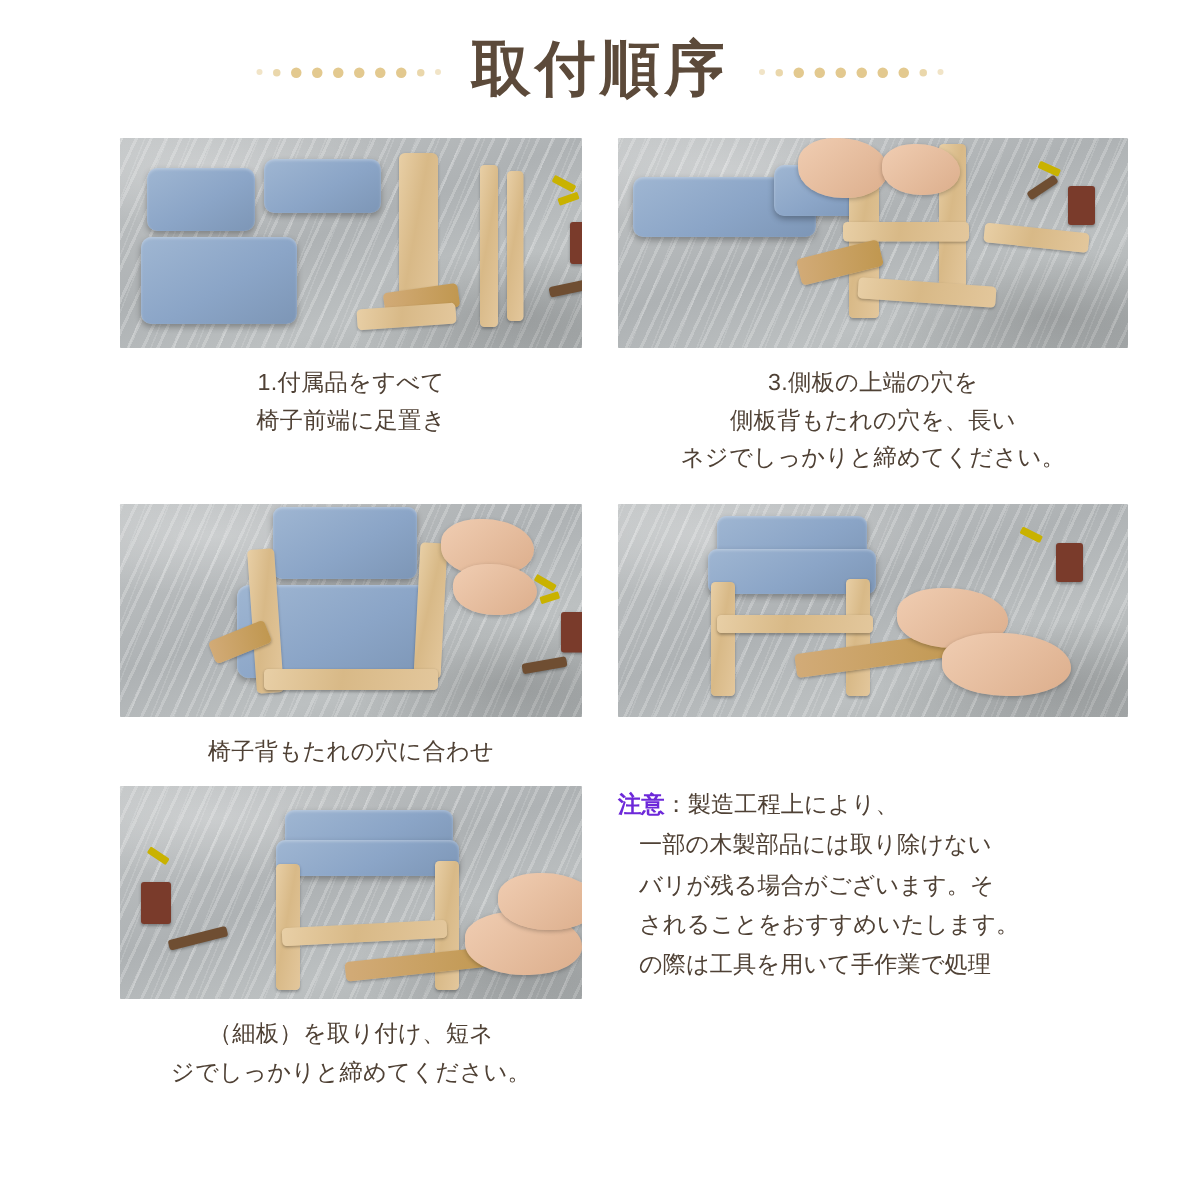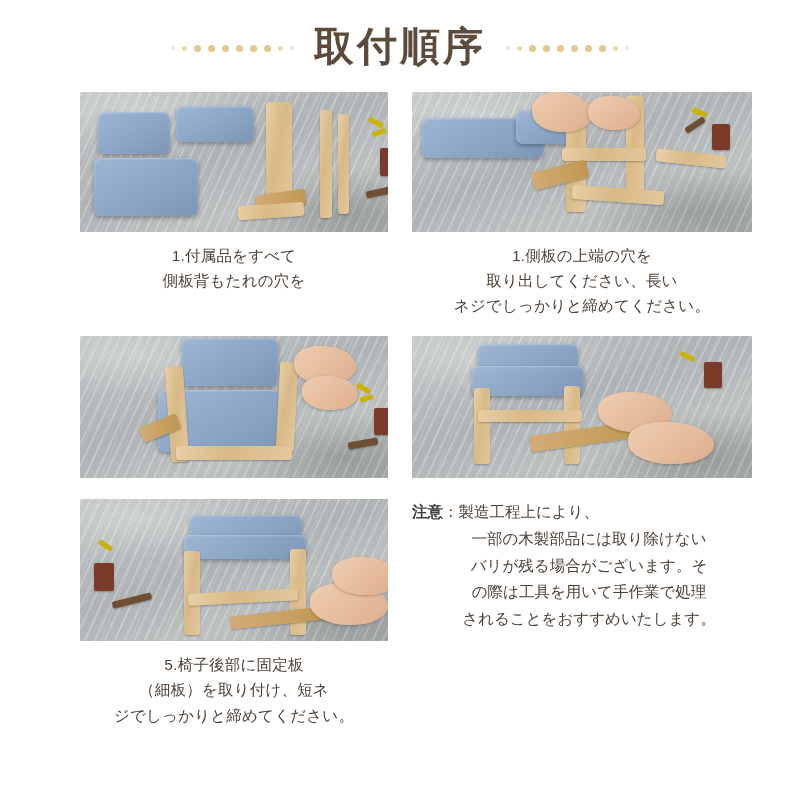--- a/index.html
+++ b/index.html
@@ -143,25 +143,25 @@
 
   
   .notice {
     width: 340px;
     margin-right: 20px;
     font-size: 15.5px;
     line-height: 1.72;
     color: #4f4135;
   }
   .notice .lead {
-    color: #404040;
+    color: #6d28d9;
     font-weight: 700;
   }
   .notice .ln { display: block; }
-  .notice .ind { padding-left: 14px; text-align: center; }
+  .notice .ind { padding-left: 14px; }
 
   .spacer-sm { height: 18px; }
   .spacer-xs { height: 10px; }
 </style>
 </head>
 <body>
 
 <div class="page">
 
   <div class="header">
@@ -211,21 +211,21 @@
           <div class="wood" style="left:240px; top:18px; width:12px; height:108px;"></div>
           <div class="wood" style="left:258px; top:22px; width:11px; height:100px;"></div>
 
           <div class="screws" style="left:288px; top:28px; width:16px; height:5px; transform:rotate(28deg);"></div>
           <div class="screws" style="left:292px; top:38px; width:14px; height:5px; transform:rotate(-20deg);"></div>
           <div class="bag" style="left:300px; top:56px; width:20px; height:28px;"></div>
           <div class="tool" style="left:286px; top:96px; width:34px; height:7px; transform:rotate(-12deg);"></div>
         </div>
         <div class="caption">
           <span class="ln">1.付属品をすべて</span>
-          <span class="ln">側板背もたれの穴を</span>
+          <span class="ln">椅子前端に足置き</span>
         </div>
       </div>
 
       <div class="cell right">
         <div class="photo">
           <div class="backdrop"></div>
           <div class="cushion" style="left:10px; top:26px; width:122px; height:40px;"></div>
           <div class="cushion" style="left:104px; top:18px; width:66px; height:34px;"></div>
 
           <div class="wood" style="left:154px; top:8px; width:20px; height:112px;"></div>
@@ -236,22 +236,22 @@
           <div class="wood" style="left:244px; top:60px; width:70px; height:13px; transform:rotate(6deg);"></div>
 
           <div class="hand" style="left:120px; top:0px; width:60px; height:40px;"></div>
           <div class="hand" style="left:176px; top:4px; width:52px; height:34px;"></div>
 
           <div class="screws" style="left:280px; top:18px; width:15px; height:5px; transform:rotate(24deg);"></div>
           <div class="bag" style="left:300px; top:32px; width:18px; height:26px;"></div>
           <div class="tool" style="left:272px; top:30px; width:22px; height:6px; transform:rotate(-34deg);"></div>
         </div>
         <div class="caption">
-          <span class="ln">1.側板の上端の穴を</span>
-          <span class="ln">取り出してください、長い</span>
+          <span class="ln">3.側板の上端の穴を</span>
+          <span class="ln">側板背もたれの穴を、長い</span>
           <span class="ln">ネジでしっかりと締めてください。</span>
         </div>
       </div>
     </div>
 
     <div class="spacer-sm"></div>
 
     <div class="row">
 
       <div class="cell left">
@@ -269,20 +269,21 @@
 
           <div class="hand" style="left:214px; top:10px; width:62px; height:38px;"></div>
           <div class="hand" style="left:222px; top:40px; width:56px; height:34px;"></div>
 
           <div class="screws" style="left:276px; top:50px; width:15px; height:5px; transform:rotate(30deg);"></div>
           <div class="screws" style="left:280px; top:60px; width:13px; height:5px; transform:rotate(-18deg);"></div>
           <div class="bag" style="left:294px; top:72px; width:19px; height:27px;"></div>
           <div class="tool" style="left:268px; top:104px; width:30px; height:7px; transform:rotate(-10deg);"></div>
         </div>
         <div class="caption">
+          <span class="ln">椅子背もたれの穴に合わせ</span>
         </div>
       </div>
 
       <div class="cell right">
         <div class="photo tall">
           <div class="backdrop"></div>
           <div class="cushion" style="left:66px; top:8px; width:100px; height:40px; border-radius:6px;"></div>
           <div class="cushion" style="left:60px; top:30px; width:112px; height:30px; border-radius:6px;"></div>
 
           <div class="wood" style="left:62px; top:52px; width:16px; height:76px;"></div>
@@ -316,28 +317,27 @@
           <div class="wood dark" style="left:150px; top:112px; width:104px; height:13px; transform:rotate(-6deg);"></div>
 
           <div class="hand" style="left:230px; top:84px; width:78px; height:42px;"></div>
           <div class="hand" style="left:252px; top:58px; width:66px; height:38px;"></div>
 
           <div class="bag" style="left:14px; top:64px; width:20px; height:28px;"></div>
           <div class="tool" style="left:32px; top:98px; width:40px; height:7px; transform:rotate(-14deg);"></div>
           <div class="screws" style="left:18px; top:44px; width:15px; height:5px; transform:rotate(34deg);"></div>
         </div>
         <div class="caption">
-          <span class="ln">5.椅子後部に固定板</span>
           <span class="ln">（細板）を取り付け、短ネ</span>
           <span class="ln">ジでしっかりと締めてください。</span>
         </div>
       </div>
 
       <div class="notice">
         <span class="ln"><span class="lead">注意</span><span>：</span><span>製造工程上により、</span></span>
         <span class="ln ind">一部の木製部品には取り除けない</span>
         <span class="ln ind">バリが残る場合がございます。そ</span>
+        <span class="ln ind">されることをおすすめいたします。</span>
         <span class="ln ind">の際は工具を用いて手作業で処理</span>
-        <span class="ln ind">されることをおすすめいたします。</span>
       </div>
     </div>
   </div>
 </div>
 
 </body></html>

